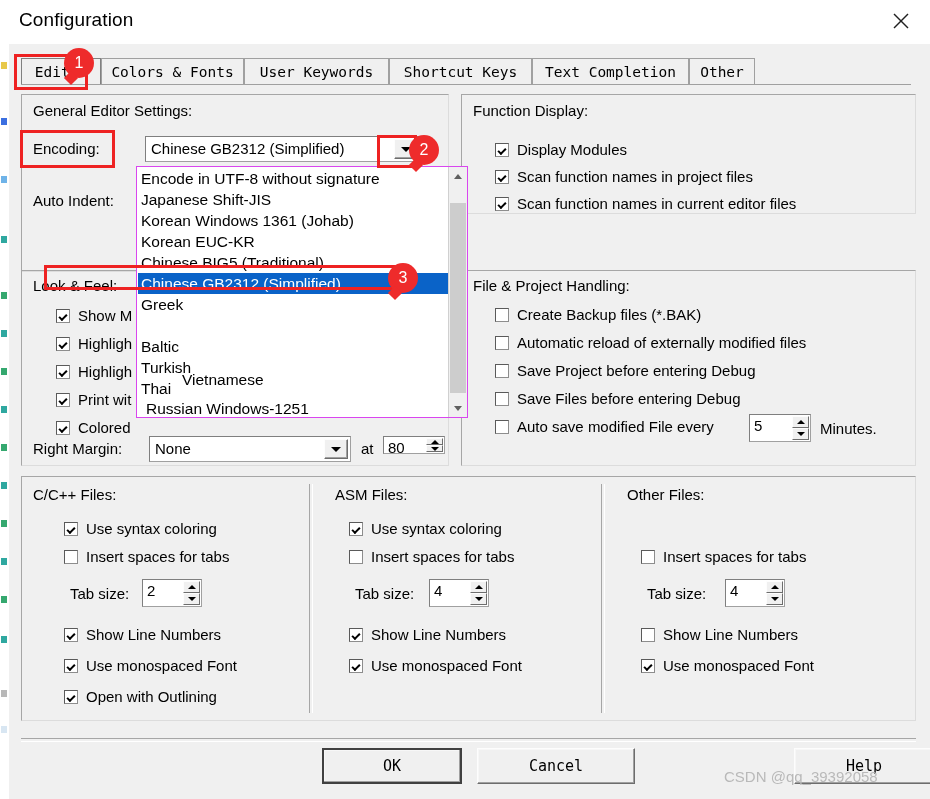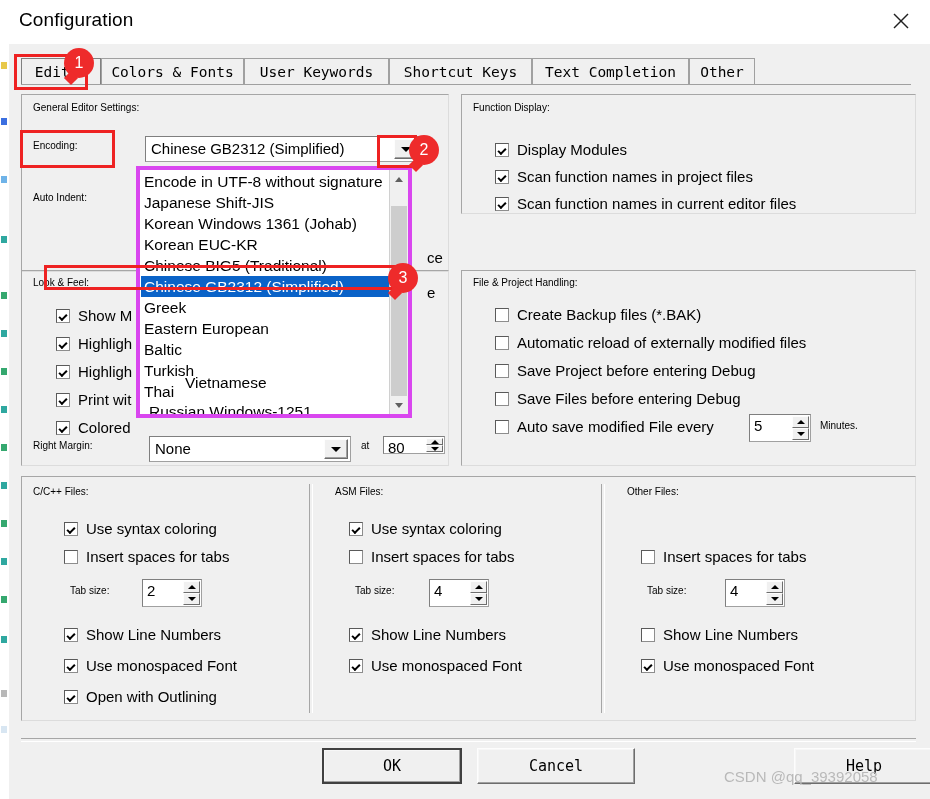--- a/index.html
+++ b/index.html
@@ -31,21 +31,21 @@
        font-family:"DejaVu Sans Mono", monospace;font-size:14.5px;color:#000;
        display:flex;align-items:center;justify-content:center;padding:0 7px;}
   .tab.sel{background:#f0f0f0;border-color:#808080;}
   .tabline{position:absolute;left:12px;top:40px;width:890px;height:1px;background:#a0a0a0;}
 
   
   .group{position:absolute;box-sizing:border-box;border:1px solid #dcdcdc;border-top-color:#a6a6a6;border-left-color:#a6a6a6;}
   .hline{position:absolute;height:2px;border-top:1px solid #a6a6a6;border-bottom:1px solid #ffffff;}
   .vline{position:absolute;width:2px;border-left:1px solid #a6a6a6;border-right:1px solid #ffffff;}
 
-  .lbl{position:absolute;font-size:10px;color:#000;white-space:nowrap;}
+  .lbl{position:absolute;font-size:15px;color:#000;white-space:nowrap;}
   .lbl-s{position:absolute;font-size:15px;color:#000;white-space:nowrap;}
 
   
   .cb{position:absolute;width:14px;height:14px;box-sizing:border-box;background:#ffffff;
       border:1px solid #8d8d8d;border-top-color:#5a5a5a;border-left-color:#5a5a5a;}
   .cb.checked::after{content:"";position:absolute;left:2px;top:4px;width:6px;height:3px;
       border-left:2px solid #000;border-bottom:2px solid #000;transform:rotate(-45deg);}
   .cbrow{position:absolute;white-space:nowrap;}
   .cbrow .t{position:absolute;left:22px;top:-2px;font-size:15px;color:#000;}
 
@@ -63,22 +63,22 @@
         border:1px solid #a0a0a0;border-top-color:#7f7f7f;border-left-color:#7f7f7f;}
   .spin .val{position:absolute;left:4px;top:2px;font-size:15px;color:#000;}
   .spin .btns{position:absolute;right:1px;top:1px;bottom:1px;width:17px;background:#f0f0f0;
         display:flex;flex-direction:column;}
   .spin .btns div{flex:1;background:#f0f0f0;border:1px solid #fdfdfd;border-right-color:#6d6d6d;border-bottom-color:#6d6d6d;
         display:flex;align-items:center;justify-content:center;}
   .caret-u-s{width:0;height:0;border-left:4px solid transparent;border-right:4px solid transparent;border-bottom:4px solid #000;}
   .caret-d-s{width:0;height:0;border-left:4px solid transparent;border-right:4px solid transparent;border-top:4px solid #000;}
 
   
-  .droplist{position:absolute;left:136px;top:166px;width:276px;height:252px;box-sizing:border-box;
-            background:#ffffff;border:4px solid #d946ef;z-index:40;overflow:hidden;}
+  .droplist{position:absolute;left:136px;top:166px;width:332px;height:252px;box-sizing:border-box;
+            background:#ffffff;border:1px solid #d946ef;z-index:40;overflow:hidden;}
   .droplist .item{position:absolute;left:1px;right:19px;height:21px;font-size:15.5px;color:#000;
             padding-left:3px;white-space:nowrap;overflow:hidden;line-height:21px;}
   .droplist .item.sel{background:#0a63c8;color:#ffffff;right:19px;}
   .dl-scroll{position:absolute;right:0;top:0;width:18px;bottom:0;background:#f0f0f0;border-left:1px solid #d0d0d0;}
   .dl-scroll .ar{position:absolute;left:0;width:18px;height:18px;background:#f0f0f0;display:flex;align-items:center;justify-content:center;}
   .dl-scroll .thumb{position:absolute;left:1px;width:16px;background:#cdcdcd;}
   .caret-u-g{width:0;height:0;border-left:4px solid transparent;border-right:4px solid transparent;border-bottom:5px solid #606060;}
   .caret-d-g{width:0;height:0;border-left:4px solid transparent;border-right:4px solid transparent;border-top:5px solid #606060;}
 
   
@@ -359,21 +359,20 @@
   </div>
 
   <div class="droplist">
     <div class="item" style="top:1px;">Encode in UTF-8 without signature</div>
     <div class="item" style="top:22px;">Japanese Shift-JIS</div>
     <div class="item" style="top:43px;">Korean Windows 1361 (Johab)</div>
     <div class="item" style="top:64px;">Korean EUC-KR</div>
     <div class="item" style="top:85px;">Chinese BIG5 (Traditional)</div>
     <div class="item sel" style="top:106px;">Chinese GB2312 (Simplified)</div>
     <div class="item" style="top:127px;">Greek</div>
-    <div class="item" style="top:148px;">Eastern European</div>
     <div class="item" style="top:169px;">Baltic</div>
     <div class="item" style="top:190px;">Turkish</div>
     <div class="item" style="top:211px;">Thai</div>
 
     <div class="item" style="top:211px;opacity:0;"></div>
 
     <div class="item" style="top:202px;padding-left:44px;">Vietnamese</div>
     <div class="item" style="top:231px;padding-left:8px;">Russian Windows-1251</div>
 
     <div class="dl-scroll">

